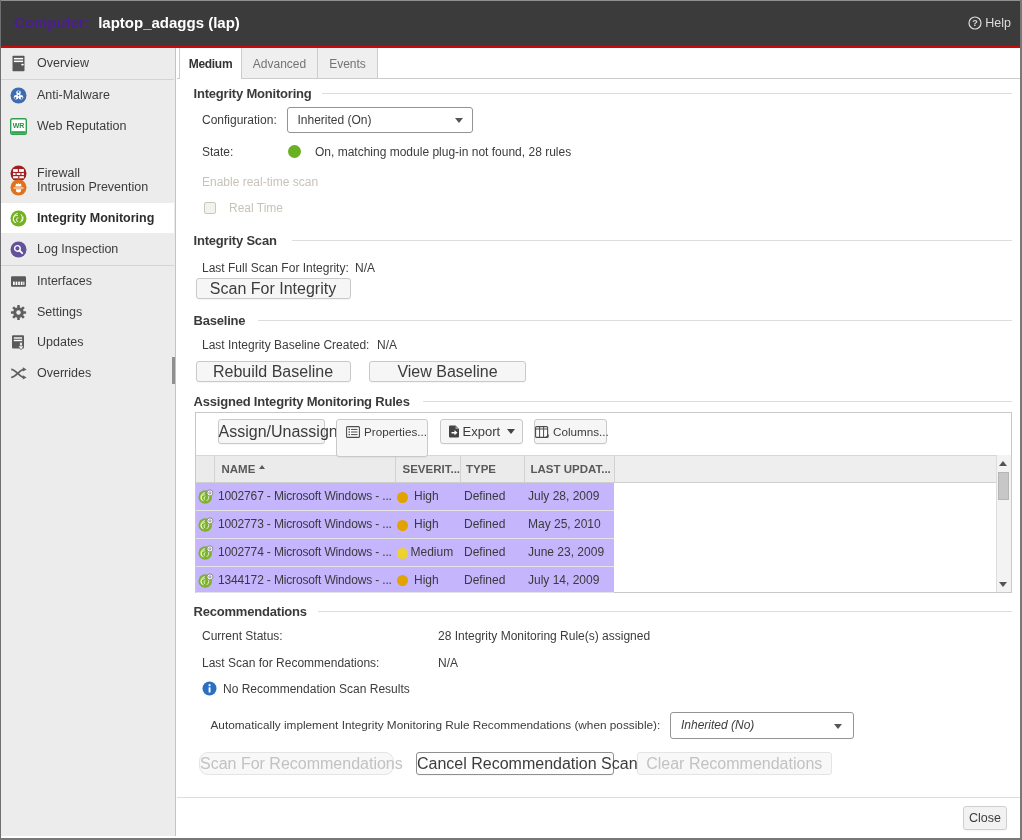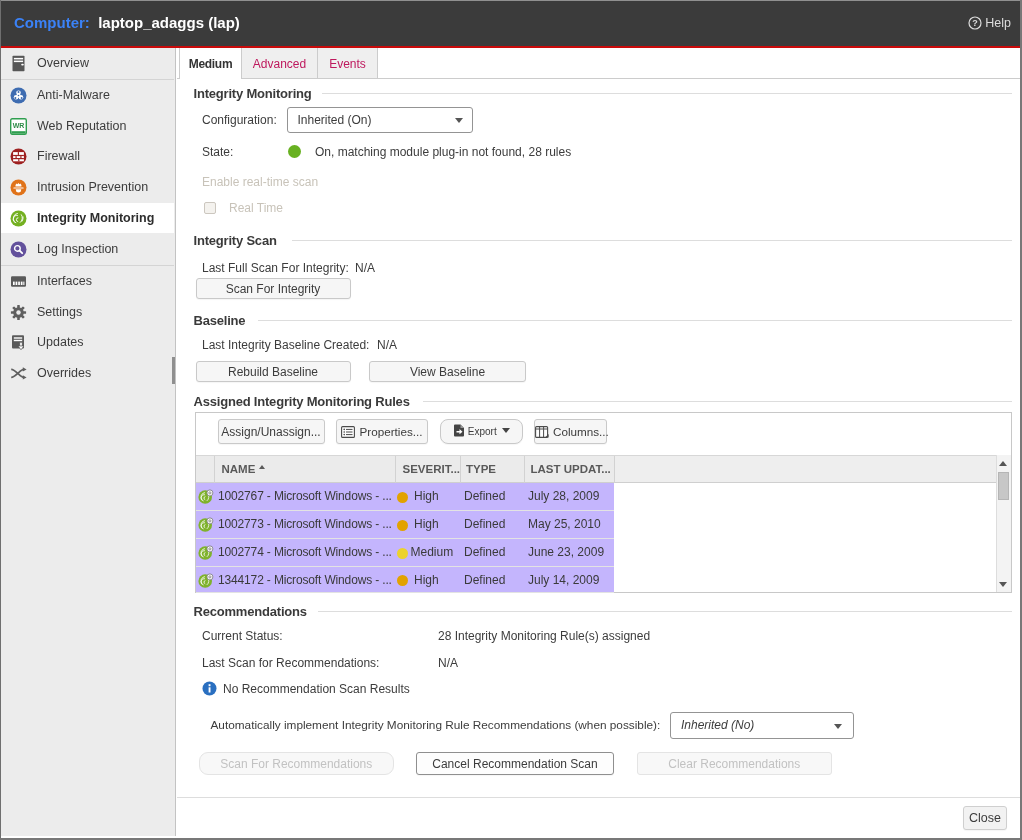--- a/index.html
+++ b/index.html
@@ -8,51 +8,51 @@
     box-sizing:border-box;}
   .abs{position:absolute;}
   
   #btop{left:0;top:0;width:1022px;height:1px;background:#909090;}
   #bleft{left:0;top:0;width:1px;height:840px;background:#6f6f6f;}
   #bright{left:1020px;top:0;width:2px;height:840px;background:#787878;}
   #bbottom{left:0;top:838px;width:1022px;height:2px;background:#787878;}
   
   #titlebar{left:1px;top:1px;width:1019px;height:45px;background:#3b3b3b;}
   #title{left:14px;top:0;height:45px;line-height:46px;font-size:15px;font-weight:bold;color:#fff;}
-  #title .pre{color:#3b82f6;margin-top:40px;}
+  #title .pre{color:#4c1d95;margin-top:40px;}
   #help{right:11px;top:0;height:45px;line-height:46px;font-size:12.5px;color:#dcdcdc;}
   #redline{left:0;top:46px;width:1022px;height:2px;background:#c90a0a;}
   
   #sidebar{left:1px;top:48px;width:175px;height:788px;background:#ececec;border-right:1px solid #c3c3c3;box-sizing:border-box;}
   .sitem{position:absolute;left:0;width:174px;height:31px;}
   .sitem .ic{position:absolute;left:10px;top:7px;width:17px;height:17px;}
   .sitem .lb{position:absolute;left:37px;top:0;line-height:31px;font-size:12.5px;color:#3c3c3c;white-space:nowrap;}
   .sitem.sel{background:#fff;}
   .sitem.sel .lb{font-weight:bold;color:#2d2d2d;}
   .ssep{position:absolute;left:0;width:174px;height:1px;background:#d4d4d4;}
   #sthumb{left:172px;top:357px;width:3px;height:27px;background:#8f8f8f;}
   
-  .tab{top:48px;height:30px;line-height:32px;text-align:center;font-size:12px;color:#be185d;
+  .tab{top:48px;height:30px;line-height:32px;text-align:center;font-size:12px;color:#737373;
       background:#efefef;border:1px solid #ccc;border-top:none;border-bottom:none;box-sizing:border-box;}
   #tabline{left:177px;top:78px;width:843px;height:1px;background:#ccc;}
   #tabGeneral{left:179px;width:63px;background:#fff;color:#333;font-weight:bold;z-index:3;height:31px;letter-spacing:-0.3px;}
   #tabAdvanced{left:241px;width:77px;}
   #tabEvents{left:317px;width:61px;}
   
   .h2{font-size:13px;font-weight:bold;color:#3a3a3a;white-space:nowrap;letter-spacing:-0.2px;}
   .lbl{font-size:12px;color:#3c3c3c;white-space:nowrap;}
   .dis{font-size:12px;color:#c8c3b9;white-space:nowrap;}
   .rule{height:1px;background:#ddd;}
   
   .dd{background:#fff;border:1px solid #949494;border-radius:3px;box-sizing:border-box;}
   .dd .txt{position:absolute;left:10px;top:0;font-size:12px;color:#3c3c3c;white-space:nowrap;}
   .caret{width:0;height:0;border-left:4.5px solid transparent;border-right:4.5px solid transparent;border-top:5px solid #555;}
   
   .btn{background:#f6f6f6;border:1px solid #c9c9c9;border-radius:3px;box-sizing:border-box;
-      font-size:12px;color:#3c3c3c;text-align:center;white-space:nowrap;box-shadow:0 1px 1px rgba(0,0,0,0.04);}
+      font-size:16px;color:#3c3c3c;text-align:center;white-space:nowrap;box-shadow:0 1px 1px rgba(0,0,0,0.04);}
   .btn.disb{background:#f8f8f8;border-color:#e4e4e4;color:#c2c2c2;box-shadow:none;}
   
   #panel{left:195px;top:412px;width:817px;height:181px;border:1px solid #c8c8c8;box-sizing:border-box;background:#fff;}
   .thead{position:absolute;background:#ebebeb;}
   .hcell{position:absolute;top:0;height:27px;line-height:27px;font-size:11.5px;font-weight:bold;color:#595959;white-space:nowrap;}
   .vsep{position:absolute;top:0;width:1px;height:27px;background:#d2d2d2;}
   .trow{position:absolute;left:196px;width:418px;height:28px;border-bottom:1px solid #e3e3e3;box-sizing:border-box;background:#c4b5fd;}
   .trow .nm{position:absolute;left:22px;top:0;line-height:27px;font-size:12px;letter-spacing:-0.15px;color:#3a3a3a;white-space:nowrap;}
   .trow .sevtx{position:absolute;left:218px;top:0;line-height:27px;font-size:12px;color:#3a3a3a;}
   .trow .typ{position:absolute;left:268px;top:0;line-height:27px;font-size:12px;color:#3a3a3a;}
@@ -107,21 +107,21 @@
       <span class="lb">Anti-Malware</span>
     </div>
   <div class="abs sitem" style="top:110.5px;">
       <span class="ic"><svg width="17" height="17" viewBox="0 0 17 17">
           <rect x="0.7" y="0.7" width="15.6" height="15.6" rx="1.5" fill="#fff" stroke="#2f9e4f" stroke-width="1.4"></rect>
           <rect x="1.4" y="13.2" width="14.2" height="2.4" fill="#2f9e4f"></rect>
           <text x="8.5" y="10.3" font-size="7" font-weight="bold" fill="#2e8b47" text-anchor="middle" font-family="Liberation Sans">WR</text>
         </svg></span>
       <span class="lb">Web Reputation</span>
     </div>
-  <div class="abs sitem" style="top:141px;text-align:center;">
+  <div class="abs sitem" style="top:158px;text-align:center;">
       <span class="ic"><svg width="17" height="17" viewBox="0 0 17 17">
           <circle cx="8.5" cy="8.5" r="8" fill="#9e2020"></circle>
           <rect x="3.1" y="4.1" width="10.8" height="9.2" fill="#fff"></rect>
           <g fill="#9e2020">
             <rect x="3.1" y="6.9" width="10.8" height="1.2"></rect>
             <rect x="3.1" y="10" width="10.8" height="1.2"></rect>
             <rect x="7.8" y="4.1" width="1.2" height="2.8"></rect>
             <rect x="5.5" y="8.1" width="1.2" height="1.9"></rect>
             <rect x="10.3" y="8.1" width="1.2" height="1.9"></rect>
             <rect x="8.2" y="11.2" width="1.2" height="2.1"></rect>
@@ -244,30 +244,30 @@
   <div class="abs rule" style="left:258px;top:320px;width:754px;"></div>
   <div class="abs lbl" style="left:202px;top:338px;">Last Integrity Baseline Created:</div>
   <div class="abs lbl" style="left:377px;top:338px;">N/A</div>
   <div class="abs btn" style="left:195.5px;top:361px;width:155px;height:21px;line-height:20px;">Rebuild Baseline</div>
   <div class="abs btn" style="left:369px;top:361px;width:157px;height:21px;line-height:20px;">View Baseline</div>
 
   <div class="abs h2" style="left:193.5px;top:394px;">Assigned Integrity Monitoring Rules</div>
   <div class="abs rule" style="left:423px;top:401px;width:589px;"></div>
   <div class="abs" id="panel"></div>
   <div class="abs btn" style="left:217.5px;top:419px;width:107px;height:25px;line-height:24px;z-index:2;">Assign/Unassign...</div>
-  <div class="abs btn" style="left:336px;top:419px;width:92px;height:25px;line-height:24px;z-index:2;font-size:11.7px;" id="btnProps"><svg width="14" height="12" viewBox="0 0 14 12" style="vertical-align:-2px;margin-right:4px;">
+  <div class="abs btn" style="left:336px;top:419px;width:92px;height:38px;line-height:24px;z-index:2;font-size:11.7px;text-align:right;" id="btnProps"><svg width="14" height="12" viewBox="0 0 14 12" style="vertical-align:-2px;margin-right:4px;">
         <rect x="0.6" y="0.6" width="12.8" height="10.8" rx="1" fill="#fff" stroke="#4a4a4a" stroke-width="1.1"></rect>
         <circle cx="3.2" cy="3.4" r="0.8" fill="#4a4a4a"></circle>
         <circle cx="3.2" cy="6" r="0.8" fill="#4a4a4a"></circle>
         <circle cx="3.2" cy="8.6" r="0.8" fill="#4a4a4a"></circle>
         <rect x="5" y="2.9" width="6.5" height="1" fill="#4a4a4a"></rect>
         <rect x="5" y="5.5" width="6.5" height="1" fill="#4a4a4a"></rect>
         <rect x="5" y="8.1" width="6.5" height="1" fill="#4a4a4a"></rect>
       </svg>Properties...</div>
-  <div class="abs btn" style="left:440px;top:419px;width:83px;height:25px;line-height:24px;z-index:2;font-size:10px;border-radius:8px;" id="btnExport"><svg width="12" height="13" viewBox="0 0 12 13" style="vertical-align:-2px;margin-right:3px;">
+  <div class="abs btn" style="left:440px;top:419px;width:83px;height:25px;line-height:24px;z-index:2;font-size:13px;" id="btnExport"><svg width="12" height="13" viewBox="0 0 12 13" style="vertical-align:-2px;margin-right:3px;">
         <path d="M1 1.5 A1 1 0 0 1 2 0.5 L7.5 0.5 L11 4 L11 11.5 A1 1 0 0 1 10 12.5 L2 12.5 A1 1 0 0 1 1 11.5 Z" fill="#444"></path>
         <path d="M7.5 0.5 L7.5 4 L11 4 Z" fill="#999"></path>
         <path d="M3.5 8.5 L6.5 8.5 L6.5 10.3 L9.5 7.7 L6.5 5.1 L6.5 6.9 L3.5 6.9 Z" fill="#fff"></path>
       </svg>Export&nbsp;&nbsp;<span class="caret" style="display:inline-block;vertical-align:2px;border-top-color:#444;"></span></div>
   <div class="abs btn" style="left:534px;top:419px;width:72.5px;height:25px;line-height:24px;z-index:2;font-size:11.7px;" id="btnCols"><svg width="14" height="12" viewBox="0 0 14 12" style="vertical-align:-2px;margin-right:4px;">
         <rect x="0.6" y="0.6" width="12" height="10.8" rx="1" fill="#fff" stroke="#4a4a4a" stroke-width="1.1"></rect>
         <line x1="0.9" y1="3" x2="12.3" y2="3" stroke="#4a4a4a" stroke-width="1"></line>
         <line x1="4.6" y1="1" x2="4.6" y2="11.4" stroke="#4a4a4a" stroke-width="1"></line>
         <line x1="8.6" y1="1" x2="8.6" y2="11.4" stroke="#4a4a4a" stroke-width="1"></line>
         <path d="M10 11.6 L13.6 8 L13.6 11.6 Z" fill="#4a4a4a"></path>

